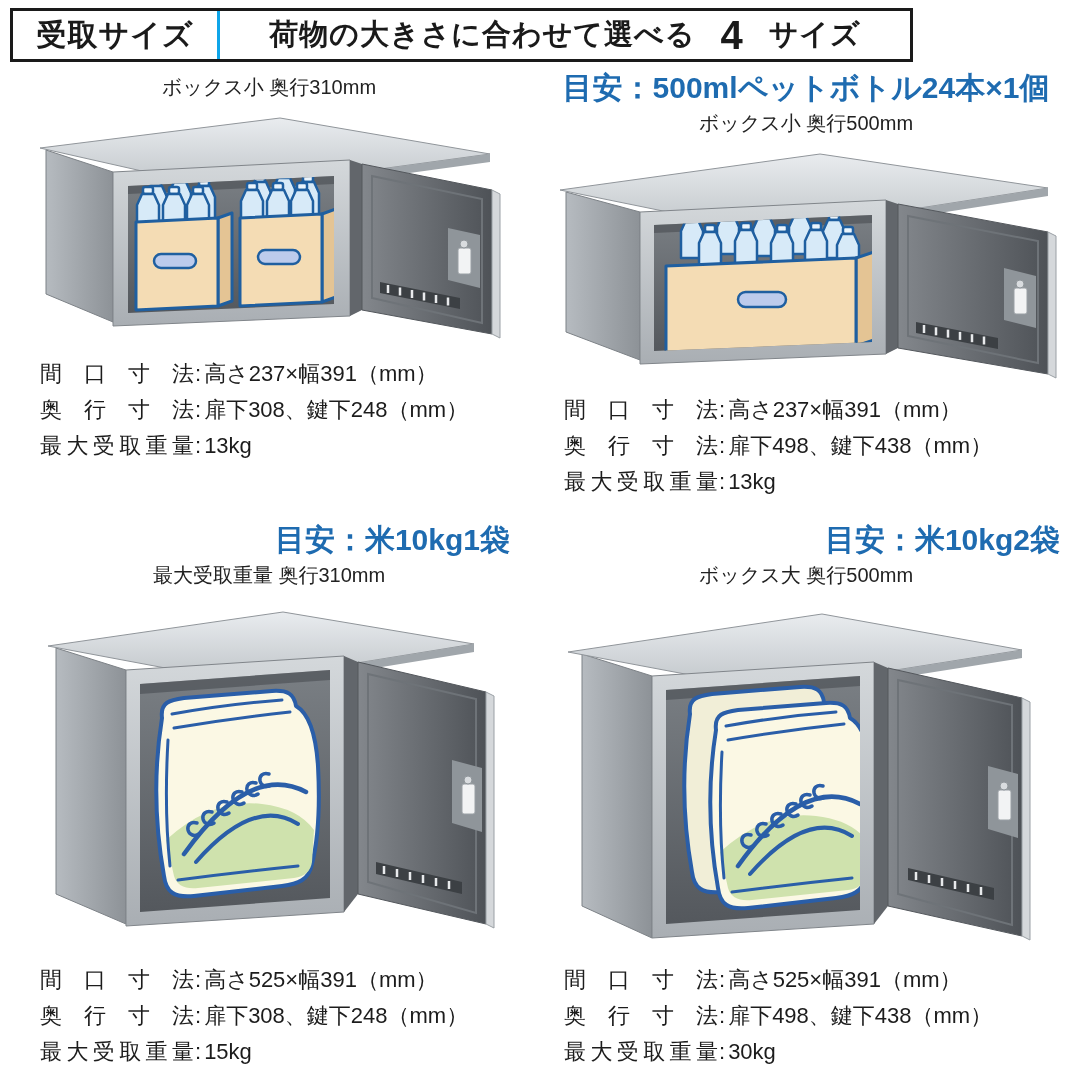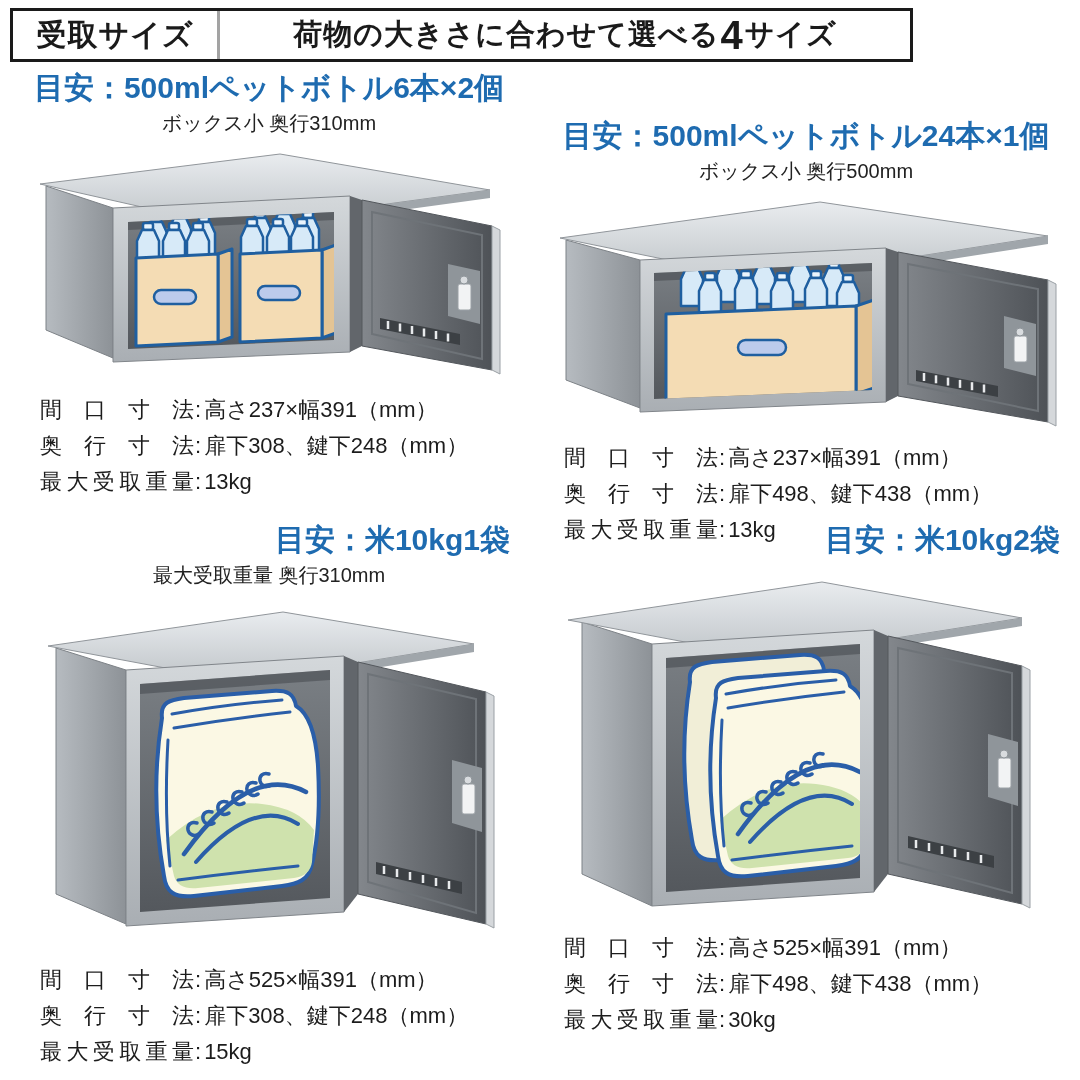--- a/index.html
+++ b/index.html
@@ -6,33 +6,33 @@
   body{
     width:1080px;height:1080px;position:relative;background:#ffffff;
     font-family:"Liberation Sans",sans-serif;color:#1c1c1c;overflow:hidden;
   }
   
   .header{
     position:absolute;left:10px;top:8px;width:903px;height:54px;
     border:3px solid #1a1a1a;box-sizing:border-box;display:flex;background:#fff;
   }
   .header-tag{
-    width:204px;flex:0 0 auto;border-right:3px solid #a3a3a3;
+    width:204px;flex:0 0 auto;border-right:3px solid #0ea5e9;
     display:flex;align-items:center;justify-content:center;
     font-weight:bold;font-size:30px;letter-spacing:1px;color:#1a1a1a;
   }
   .header-title{
     flex:1;display:flex;align-items:center;justify-content:center;
-    font-weight:bold;font-size:29px;letter-spacing:1px;color:#1a1a1a;white-space:nowrap;
+    font-weight:bold;font-size:29px;letter-spacing:1px;color:#1a1a1a;white-space:nowrap;gap:24px;
   }
   .header-title .num{font-size:40px;line-height:1;margin:0 1px;}
   
   .card{position:absolute;box-sizing:border-box;}
   #card0{left:28px;top:70px;width:482px;}
-  #card1{left:552px;top:70px;width:508px;margin-top:48px;}
+  #card1{left:552px;top:70px;width:508px;}
   #card2{left:28px;top:522px;width:482px;}
   #card3{left:552px;top:522px;width:508px;}
   .card-title{
     font-size:30px;font-weight:bold;color:#1e6bb0;line-height:36px;white-space:nowrap;
   }
   .card.top .card-title{text-align:center;}
   .card.bottom .card-title{text-align:right;padding-left:30px;}
   .card-sub{font-size:20px;line-height:30px;color:#222;text-align:center;margin-top:2px;}
   .illo{display:block;margin-top:10px;}
   .specs{margin-top:12px;padding-left:12px;}
@@ -51,21 +51,20 @@
 <div class="header">
   <div class="header-tag">受取サイズ</div>
   <div class="header-title">
     <span>荷物の大きさに合わせて選べる</span>
       <span class="num">4</span>
       <span>サイズ</span>
   </div>
 </div>
 
 <div class="card top" id="card0">
-  <div class="card-title">目安：500mlペットボトル6本×2個</div>
   <div class="card-sub">ボックス小 奥行310mm</div>
   <svg class="illo" width="482" height="232" viewBox="0 0 482 232">
     <defs>
       <linearGradient id="a-lid" x1="0" y1="0" x2="0" y2="1">
           <stop offset="0" stop-color="#e9ecef"></stop>
           <stop offset="1" stop-color="#bfc4c8"></stop>
         </linearGradient>
       <linearGradient id="a-flank" x1="0" y1="0" x2="1" y2="0">
           <stop offset="0" stop-color="#b6bbc0"></stop>
           <stop offset="1" stop-color="#8d9297"></stop>
@@ -327,20 +326,21 @@
     <div class="spec-row">
         <span class="spec-label">最大受取重量</span>
         <span class="spec-colon">:</span>
         <span class="spec-value">15kg</span>
       </div>
   </div>
 </div>
 
 <div class="card bottom" id="card3">
   <div class="card-title">目安：米10kg2袋</div>
+  <div class="card-sub">ボックス大 奥行500mm</div>
   <svg class="illo" width="508" height="350" viewBox="0 0 508 350">
     <defs>
       <linearGradient id="d-lid" x1="0" y1="0" x2="0" y2="1">
           <stop offset="0" stop-color="#e9ecef"></stop>
           <stop offset="1" stop-color="#bfc4c8"></stop>
         </linearGradient>
       <linearGradient id="d-flank" x1="0" y1="0" x2="1" y2="0">
           <stop offset="0" stop-color="#b6bbc0"></stop>
           <stop offset="1" stop-color="#8d9297"></stop>
         </linearGradient>

